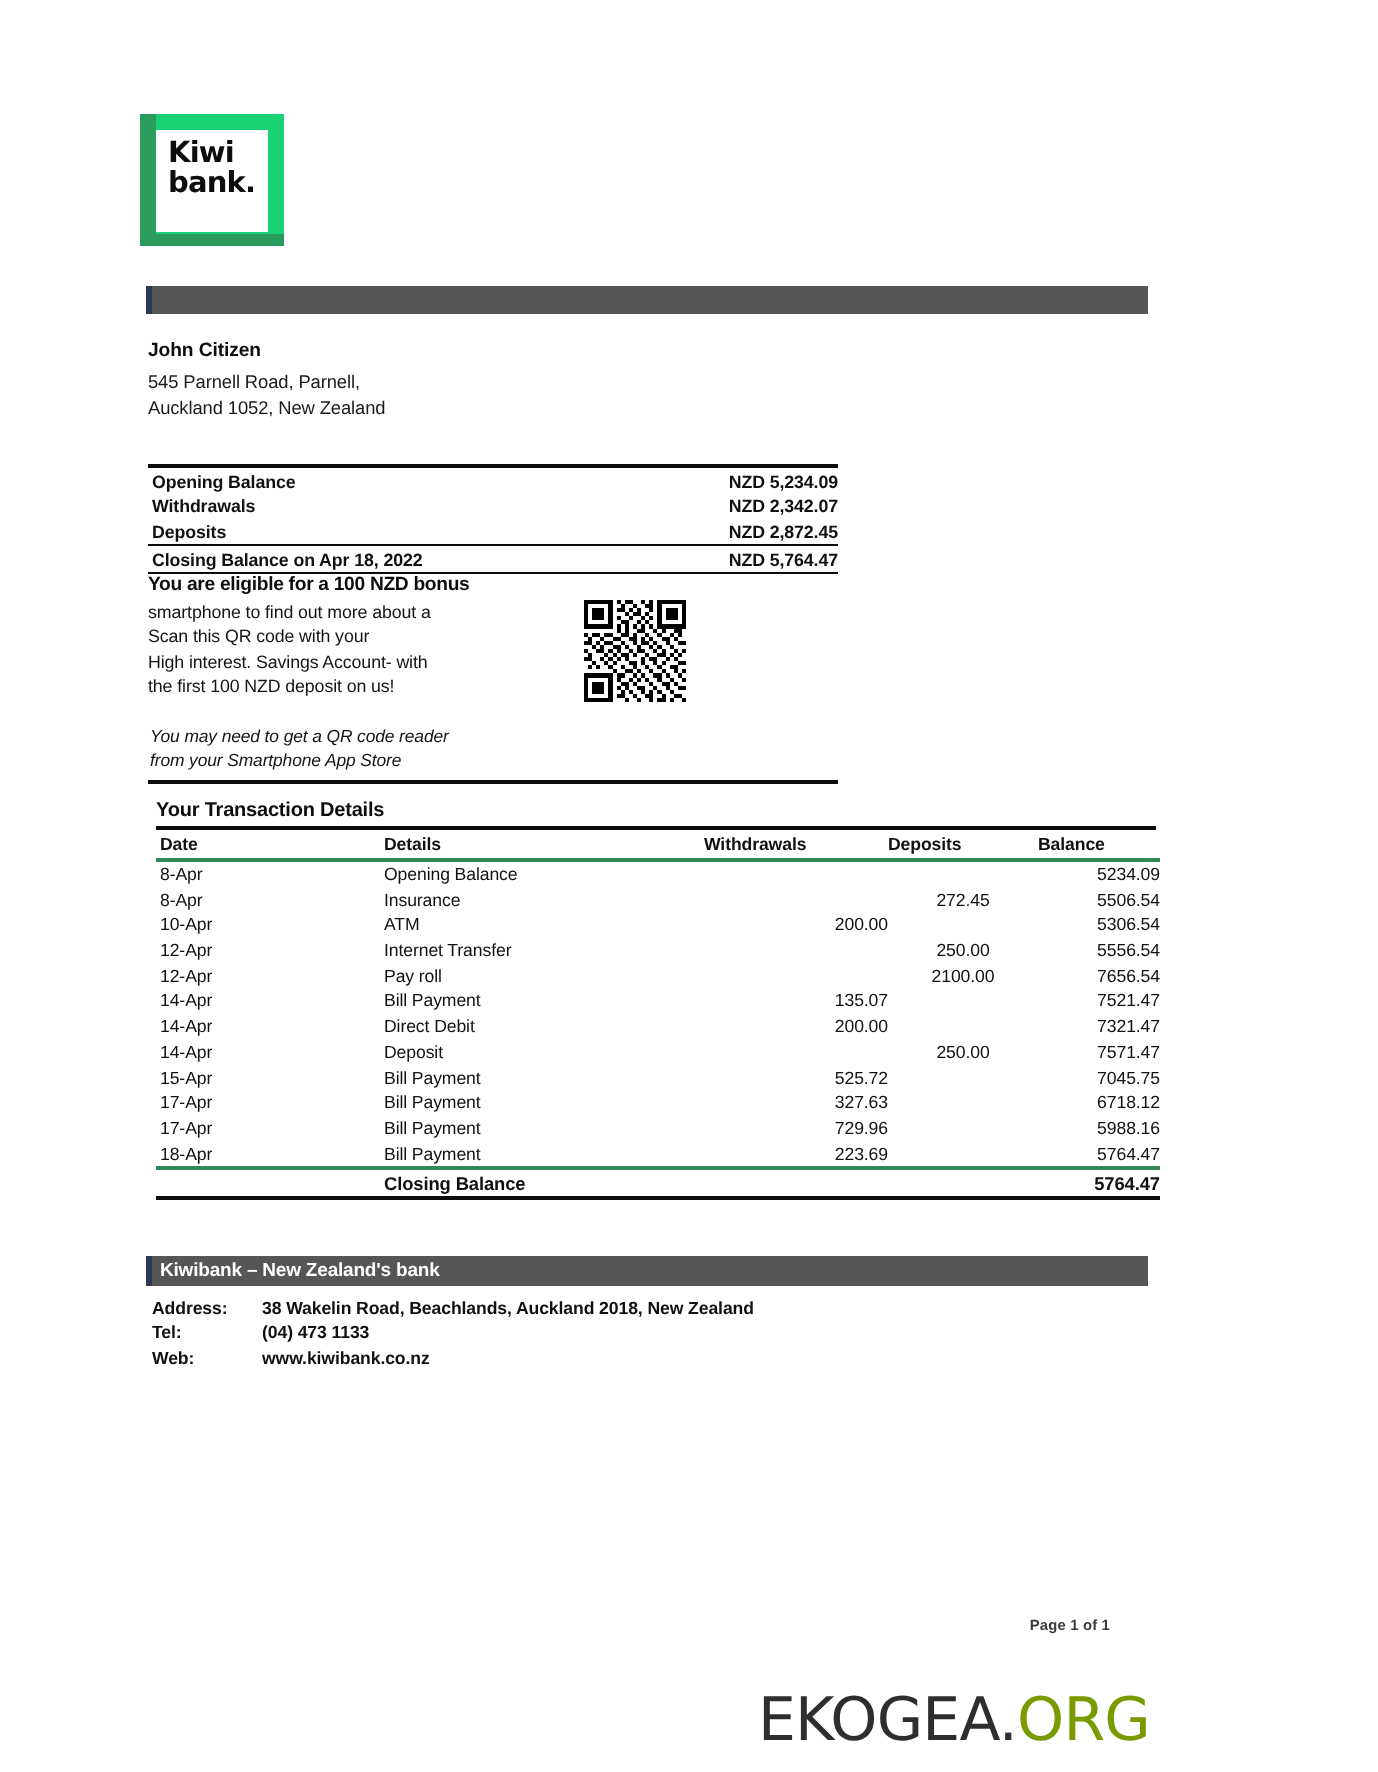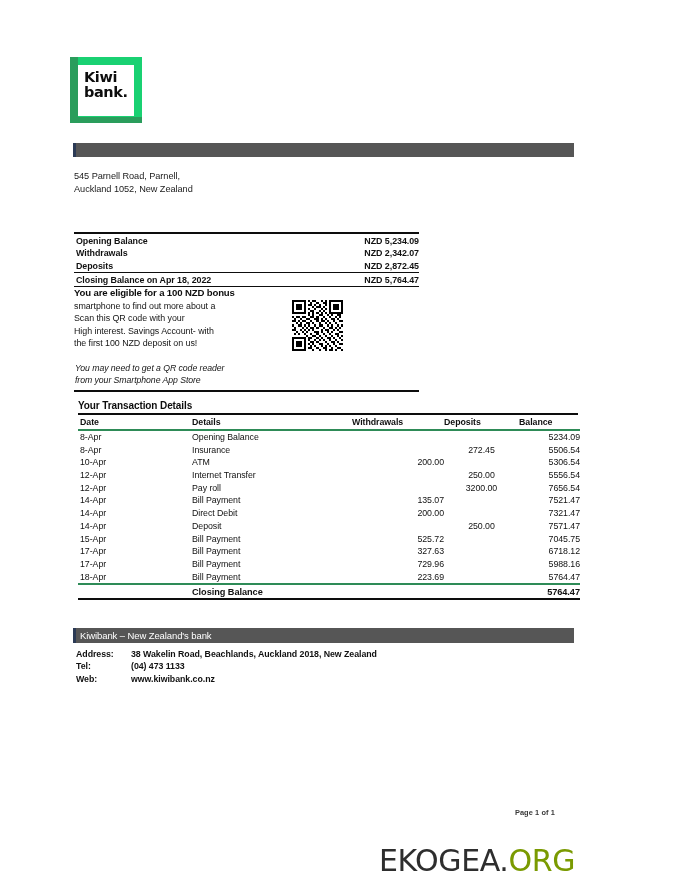--- a/index.html
+++ b/index.html
@@ -83,21 +83,21 @@
     left: 73px;
     top: 628px;
     width: 501px;
     height: 15px;
   }
   #footer-bar .bar-label {
     position: absolute;
     left: 4px;
     top: 2px;
     font-size: 9.5px;
-    font-weight: normal;
+    font-weight: bold;
     color: #ffffff;
     letter-spacing: -0.1px;
     white-space: nowrap;
   }
 
   
   .addressee {
     position: absolute;
     left: 74px;
     top: 170px;
@@ -312,20 +312,21 @@
     <div class="logo-inner"></div>
     <div class="logo-text">
       <div>Kiwi</div>
       <div>bank.</div>
     </div>
   </div>
 
   <div class="dark-bar" id="header-bar"></div>
 
   <div class="addressee">
+    <div class="name">John Citizen</div>
     <div class="line">545 Parnell Road, Parnell,</div>
     <div class="line">Auckland 1052, New Zealand</div>
   </div>
 
   <div class="summary">
     <div class="rule-thick"></div>
 
     <div class="summary-row">
       <span>Opening Balance</span>
       <span class="amt">NZD 5,234.09</span>
@@ -595,21 +596,21 @@
           <td class="col-date">12-Apr</td>
           <td class="col-detail">Internet Transfer</td>
           <td class="col-wd"></td>
           <td class="col-dep">250.00</td>
           <td class="col-bal">5556.54</td>
         </tr>
         <tr>
           <td class="col-date">12-Apr</td>
           <td class="col-detail">Pay roll</td>
           <td class="col-wd"></td>
-          <td class="col-dep">3200.00</td>
+          <td class="col-dep">2100.00</td>
           <td class="col-bal">7656.54</td>
         </tr>
         <tr>
           <td class="col-date">14-Apr</td>
           <td class="col-detail">Bill Payment</td>
           <td class="col-wd">135.07</td>
           <td class="col-dep"></td>
           <td class="col-bal">7521.47</td>
         </tr>
         <tr>

